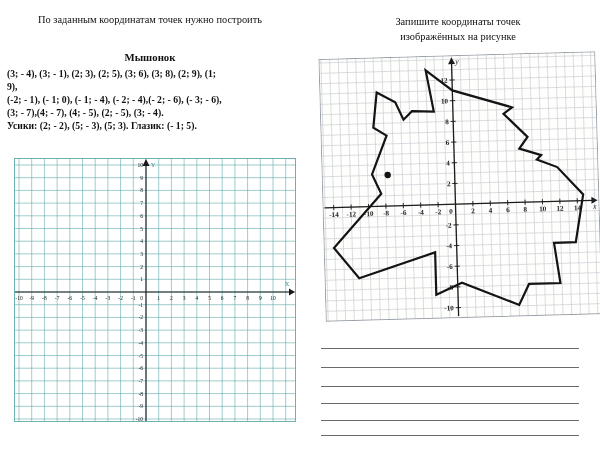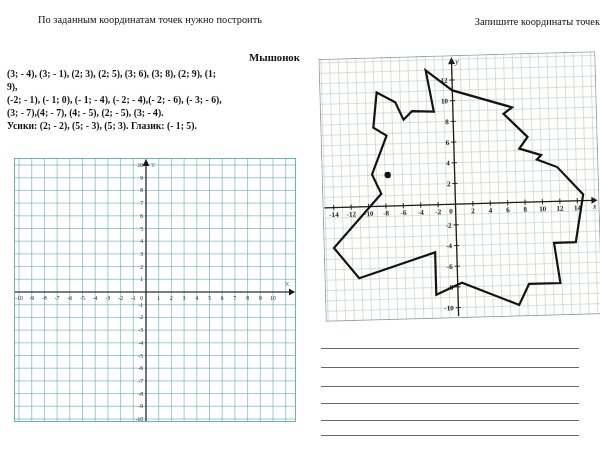--- a/index.html
+++ b/index.html
@@ -7,29 +7,29 @@
     width:600px;height:450px;position:relative;overflow:hidden;
     background:#ffffff;color:#111;
     font-family:"Liberation Serif", serif;
   }
   .page{position:absolute;top:0;width:300px;height:450px;}
   #left-page{left:0;}
   #right-page{left:300px;}
 
   .l-title{position:absolute;top:13px;left:5px;width:290px;text-align:center;
            font-size:10.4px;line-height:14.5px;}
-  .l-heading{position:absolute;top:51px;left:0;width:300px;text-align:right;
+  .l-heading{position:absolute;top:51px;left:0;width:300px;text-align:center;
              font-weight:bold;font-size:10.8px;}
   .l-coords{position:absolute;top:67px;left:7px;width:290px;
             font-size:9.7px;line-height:13px;white-space:nowrap;overflow:hidden;font-weight:bold;}
   .l-coords div{height:13px;overflow:visible;}
 
   #left-grid-svg{position:absolute;left:14px;top:158px;}
 
-  .r-title{position:absolute;top:14px;left:16px;width:284px;text-align:right;
+  .r-title{position:absolute;top:14px;left:16px;width:284px;text-align:center;
            font-size:10.4px;line-height:15px;}
   #right-grid-wrap{position:absolute;left:22px;top:55px;width:277px;height:263px;
                    transform:rotate(-1.6deg);transform-origin:50% 50%;}
   .answer-line{position:absolute;left:21px;width:258px;height:0;
                border-top:1.5px solid #6a6a6a;}
 </style>
 </head>
 <body>
 
 <div class="page" id="left-page">
@@ -142,20 +142,21 @@
         <text x="129" y="237.6" font-size="5.5" text-anchor="end" fill="#1a1a1a" font-family="&quot;Liberation Serif&quot;, serif">-8</text>
         <text x="129" y="250.3" font-size="5.5" text-anchor="end" fill="#1a1a1a" font-family="&quot;Liberation Serif&quot;, serif">-9</text>
         <text x="129" y="263" font-size="5.5" text-anchor="end" fill="#1a1a1a" font-family="&quot;Liberation Serif&quot;, serif">-10</text>
       </g>
     </svg>
 </div>
 
 <div class="page" id="right-page">
   <div class="r-title">
     <div>Запишите координаты точек</div>
+    <div>изображённых на рисунке</div>
   </div>
   <div id="right-grid-wrap">
     <svg id="right-grid-svg" width="277" height="263" viewBox="0 0 277 263">
         <rect x="0" y="0" width="277" height="263" fill="#fefefd"></rect>
         <g stroke="#b3b8bf" stroke-width="0.55" opacity="0.85">
           <line x1="2.5" y1="0" x2="2.5" y2="263"></line>
           <line x1="11.200000000000017" y1="0" x2="11.200000000000017" y2="263"></line>
           <line x1="19.900000000000006" y1="0" x2="19.900000000000006" y2="263"></line>
           <line x1="28.60000000000001" y1="0" x2="28.60000000000001" y2="263"></line>
           <line x1="37.30000000000001" y1="0" x2="37.30000000000001" y2="263"></line>

